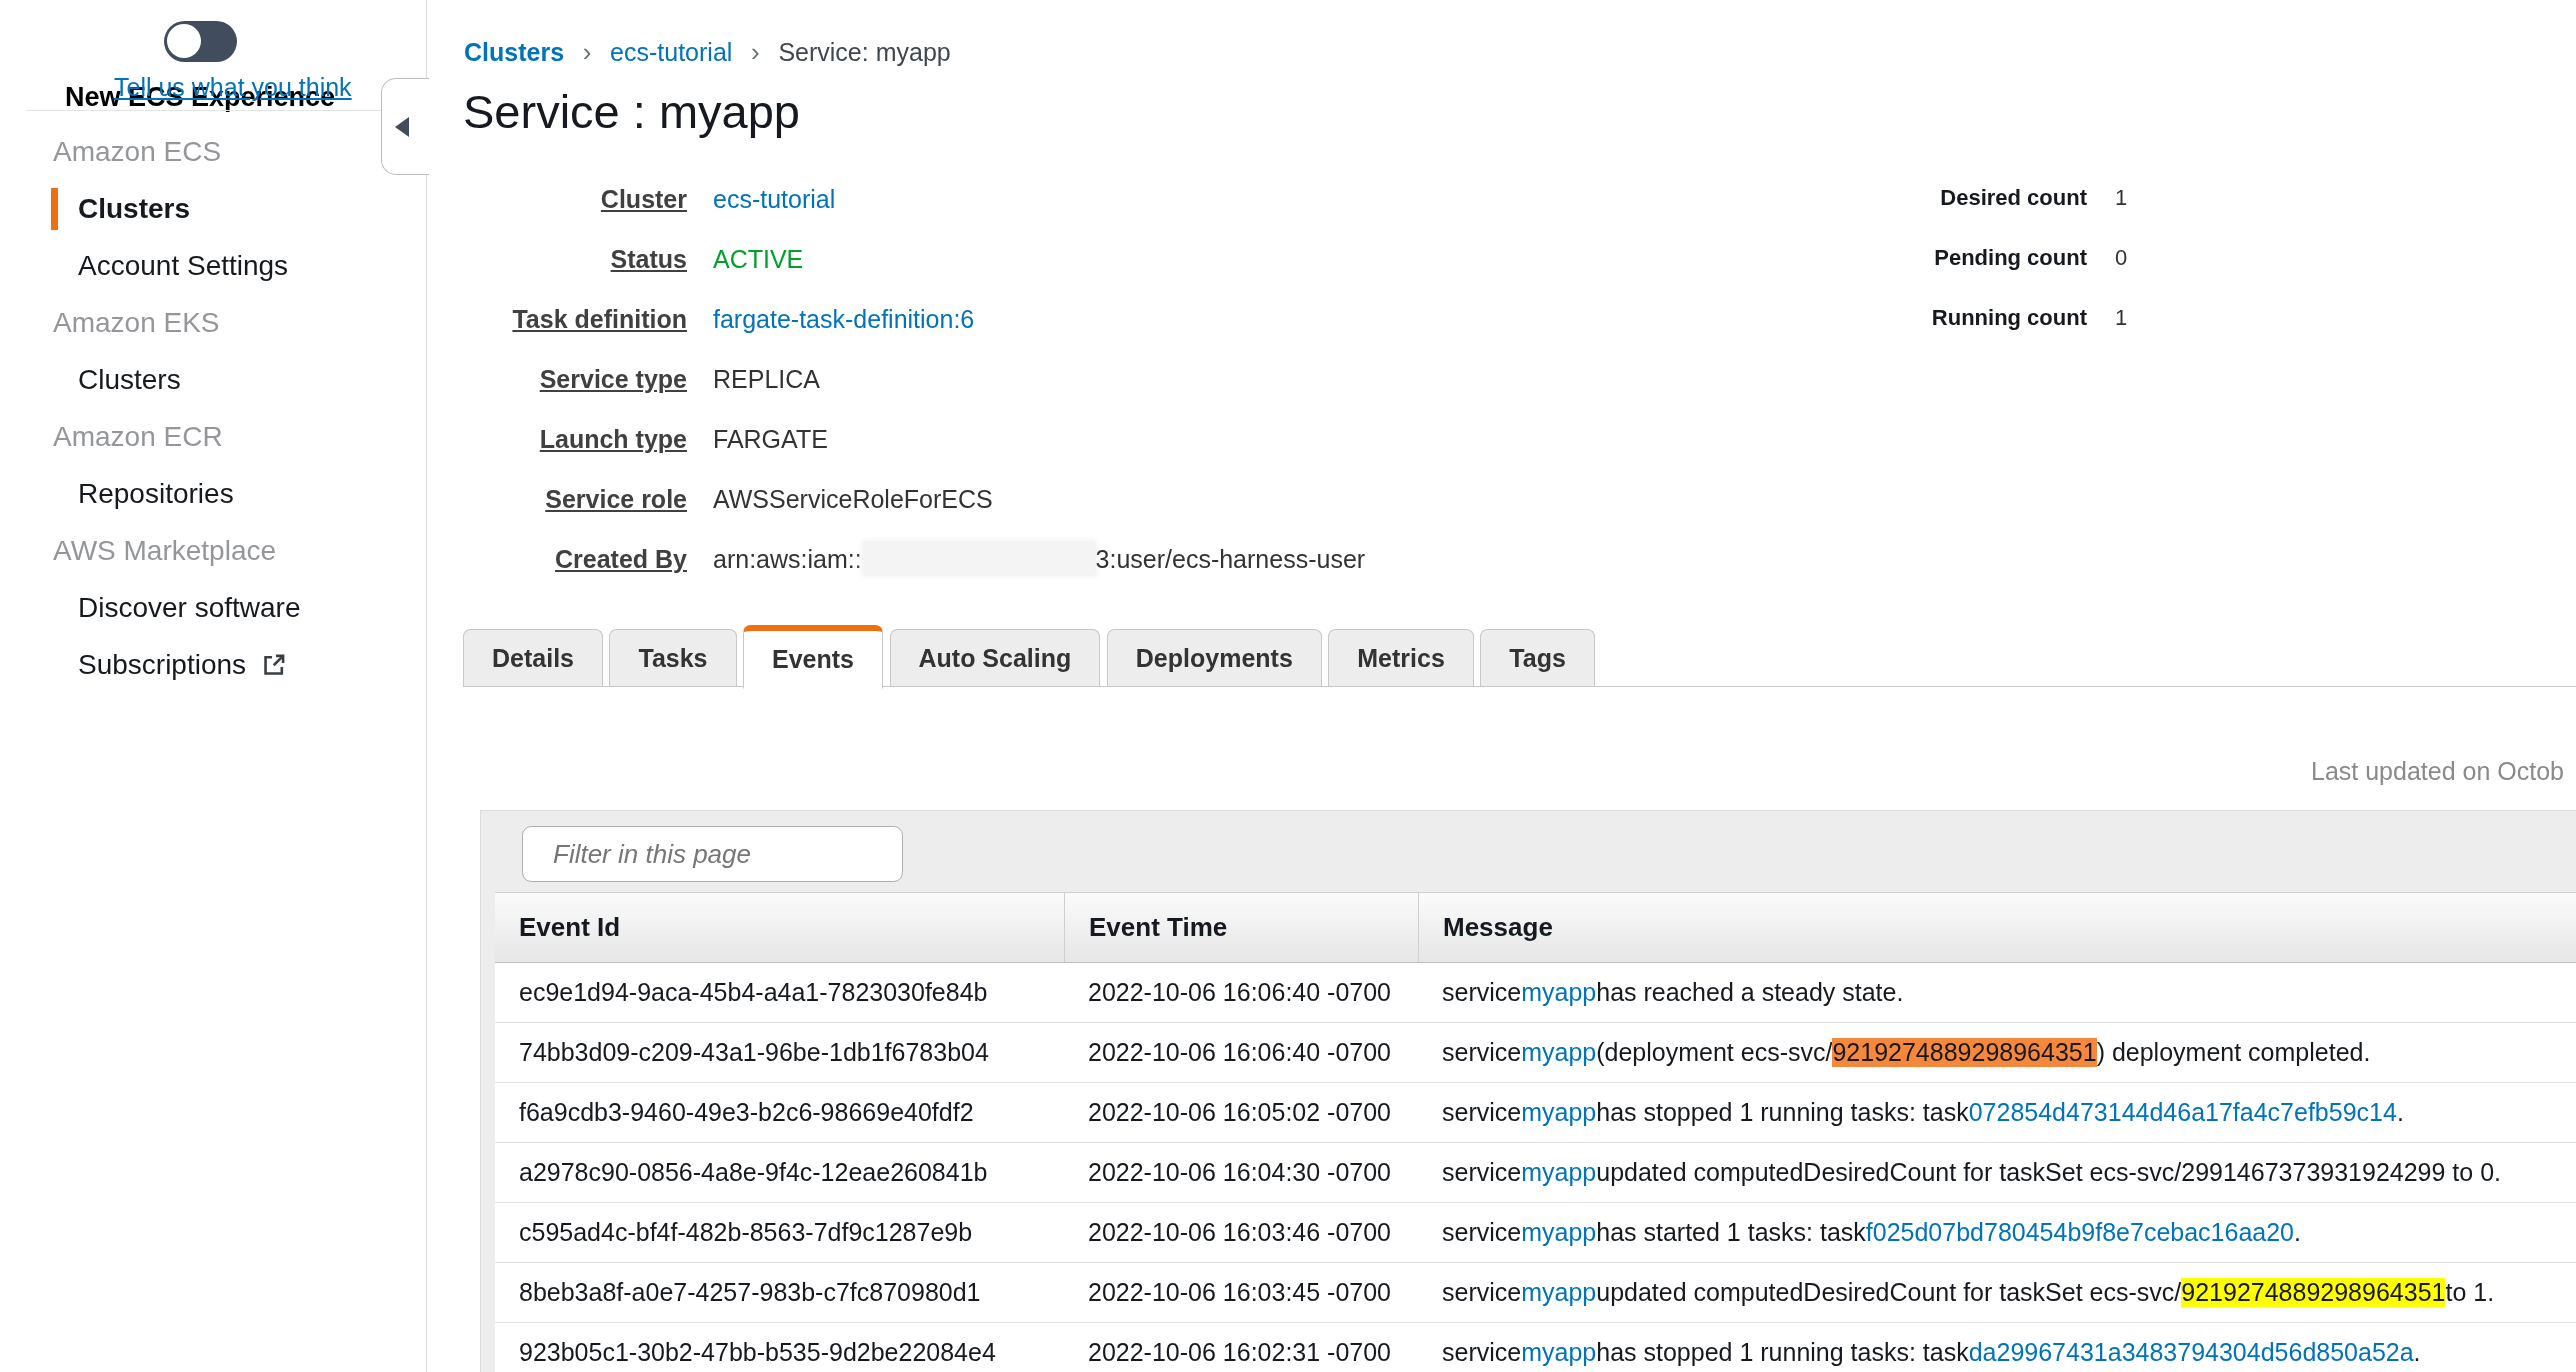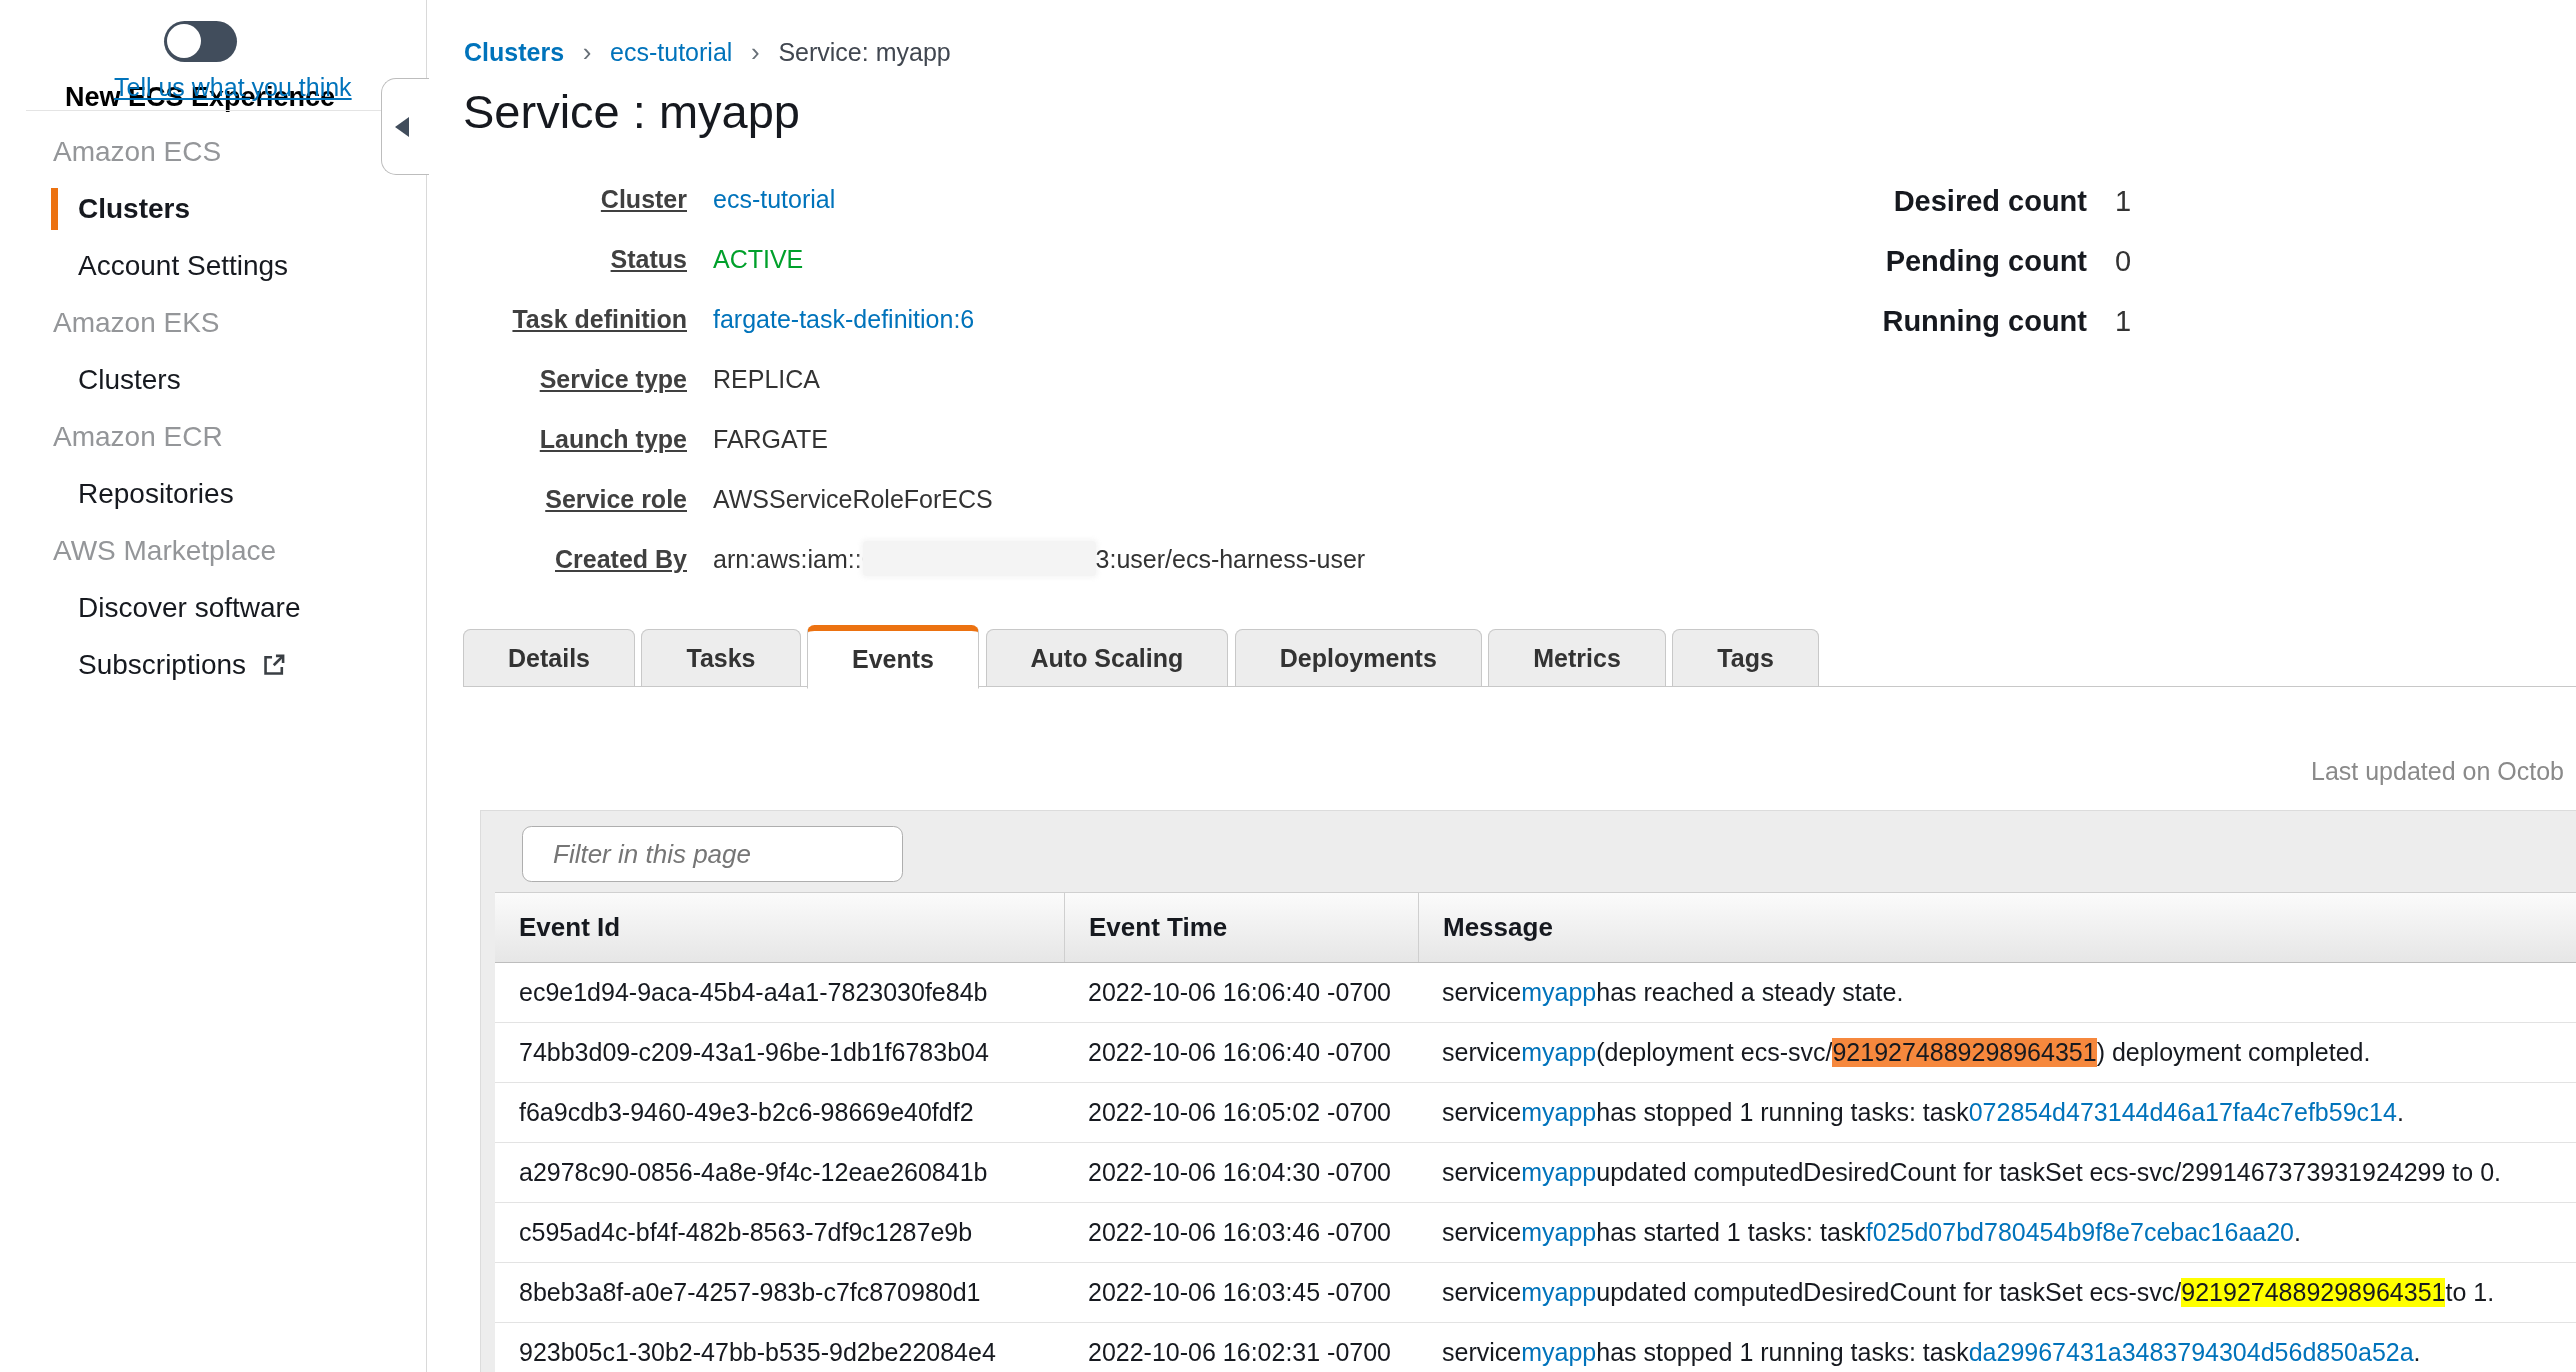--- a/index.html
+++ b/index.html
@@ -39,29 +39,29 @@
   .fields { position:absolute; top:185px; left:34px; }
   .field-row { display:flex; align-items:baseline; height:31px; margin-bottom:29px; font-size:25px; }
   .field-label { width:224px; text-align:right; font-weight:bold; color:#404040; flex:0 0 auto;text-decoration:underline; }
   .field-value { margin-left:26px; color:#333; white-space:nowrap; }
   .link { color:#0073bb; cursor:pointer; text-decoration:none; }
   .status-active { color:#00a02b; }
   .redact-box { display:inline-block; vertical-align:middle; width:233px; height:35px; margin:-5.6px 0 0 -13px;
                 background:#f4f4f4; border-radius:3.7px; box-shadow:0 0 5.6px 1.9px rgba(244,244,244,.95); }
 
   .counters { position:absolute; top:185px; left:1378px; }
-  .counter-row { display:flex; align-items:baseline; height:31px; margin-bottom:29px; font-size:29px; }
+  .counter-row { display:flex; align-items:baseline; height:31px; margin-bottom:29px; font-size:22px; }
   .counter-label { width:280px; text-align:right; font-weight:bold; flex:0 0 auto; }
   .counter-value { margin-left:28px; color:#333; }
 
   
   .tabbar { position:absolute; top:623px; left:34px; right:0; height:64px; }
   .tabbar::after { content:""; position:absolute; left:0; right:-37px; bottom:0; border-bottom:1.9px solid #c8c8c8; z-index:1; }
   .tabs { display:flex; gap:6.5px; height:100%; align-items:flex-end; position:relative; }
-  .tab { height:58px; padding:0 44px; display:flex; align-items:center; font-size:25px; font-weight:bold; color:#333;
+  .tab { height:58px; padding:0 28px; display:flex; align-items:center; font-size:25px; font-weight:bold; color:#333;
          background:#ededed; border:1.9px solid #c8c8c8; border-bottom:none; border-radius:7.5px 7.5px 0 0; cursor:pointer; z-index:0; }
   .tab.active { height:64px; background:#fff; border-top:6.5px solid #ec7211; border-bottom:1.9px solid #fff;
                 margin-bottom:-1.9px; z-index:2; }
 
   .last-updated { position:absolute; top:757px; left:1882px; font-size:25px; color:#8a8a8a; white-space:nowrap; }
 
   
   .panel { position:absolute; top:810px; left:51px; right:-3.7px; bottom:-11.2px; background:#ededed;
            border:1.9px solid #dcdcdc; border-right:none; }
   .filter-box { position:absolute; top:15px; left:41px; width:381px; height:56px; background:#fff;

